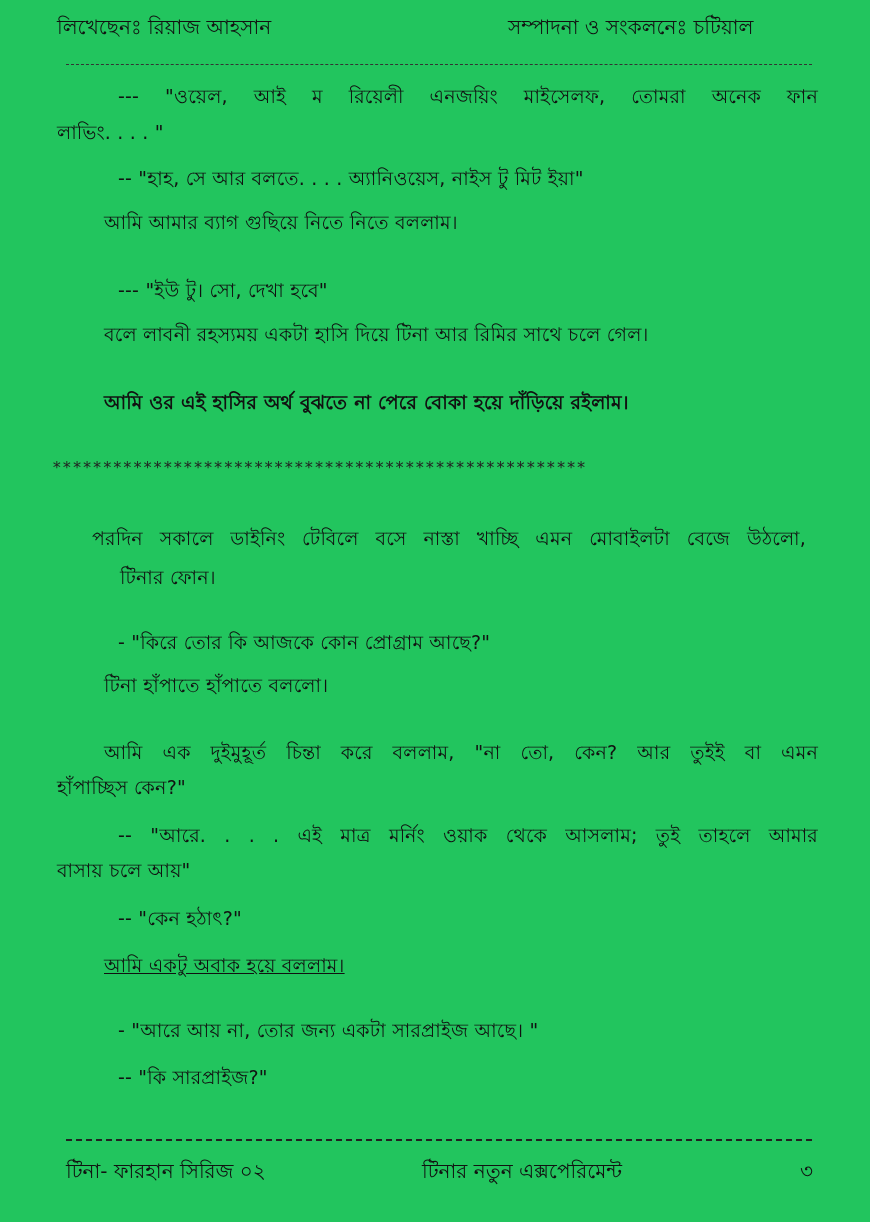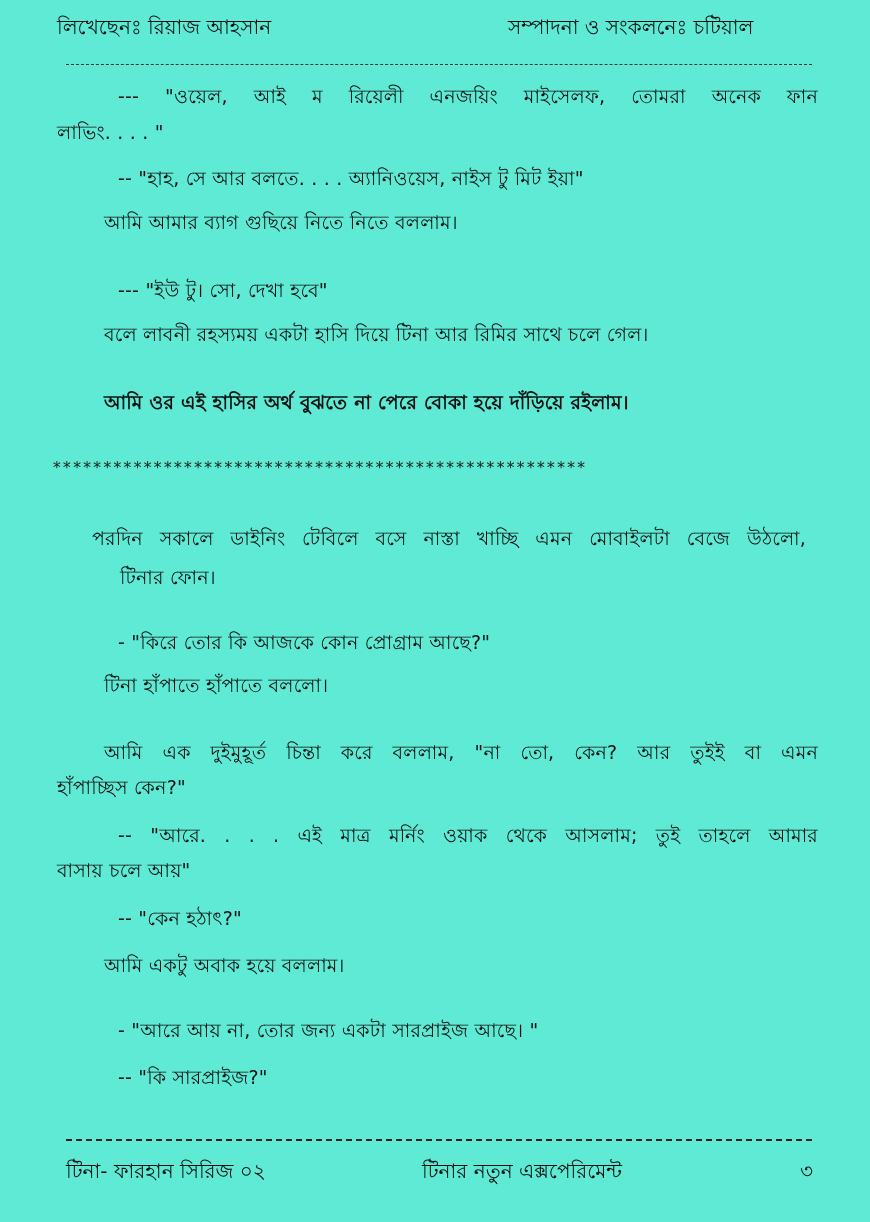--- a/index.html
+++ b/index.html
@@ -1,18 +1,18 @@
 <!DOCTYPE html>
 <html><head>
 <meta charset="utf-8">
 <style>
   html, body { margin: 0; padding: 0; background: #ffffff; }
   body { width: 870px; height: 1222px; position: relative; overflow: hidden;
          font-family: "DejaVu Sans", sans-serif; color: #111111; }
-  .page { position: absolute; left: 0; top: 0; width: 870px; height: 1222px; background: #5eead4; }
+  .page { position: absolute; left: 0; top: 0; width: 870px; height: 1222px; background: #22c55e; }
   .line { position: absolute; font-size: 19px; line-height: 24px; white-space: nowrap; color: #111; letter-spacing: 0.2px; }
   .justify { text-align: justify; text-align-last: justify; }
   .hdr { position: absolute; font-size: 20px; line-height: 26px; white-space: nowrap; }
   .sep-dash { position: absolute; left: 66px; width: 746px; height: 0; border-top: 2px dashed #222; }
   .sep-dash.top { border-top: 1.5px dashed #333; }
   .stars { position: absolute; left: 52px; width: 766px; font-family: "DejaVu Sans Mono", monospace;
            font-size: 16px; line-height: 18px; white-space: nowrap; overflow: hidden; letter-spacing: 0.45px; color: #222; }
 </style>
 </head>
 <body>
@@ -35,21 +35,21 @@
 
   <div class="line justify" style="left:92px; width:714px; top:526px;">পরদিন  সকালে  ডাইনিং  টেবিলে  বসে  নাস্তা  খাচ্ছি  এমন  মোবাইলটা  বেজে  উঠলো,</div>
   <div class="line" style="left:74px; top:565px;margin-left:46px;">টিনার  ফোন।</div>
   <div class="line" style="left:118px; top:630px;">-  "কিরে  তোর  কি  আজকে  কোন  প্রোগ্রাম  আছে?"</div>
   <div class="line" style="left:104px; top:673px;">টিনা  হাঁপাতে  হাঁপাতে  বললো।</div>
   <div class="line justify" style="left:104px; width:714px; top:740px;">আমি  এক  দুইমুহূর্ত  চিন্তা  করে  বললাম,   "না  তো,   কেন?  আর   তুইই  বা  এমন</div>
   <div class="line" style="left:57px; top:775px;">হাঁপাচ্ছিস  কেন?"</div>
   <div class="line justify" style="left:118px; width:700px; top:823px;">--  "আরে. . . .   এই    মাত্র  মর্নিং  ওয়াক  থেকে  আসলাম;   তুই  তাহলে  আমার</div>
   <div class="line" style="left:57px; top:858px;">বাসায়  চলে  আয়"</div>
   <div class="line" style="left:118px; top:906px;">--  "কেন  হঠাৎ?"</div>
-  <div class="line" style="left:104px; top:953px;">আমি  একটু  অবাক  হয়ে  বললাম।</div>
+  <div class="line" style="left:104px; top:953px;text-decoration:underline;">আমি  একটু  অবাক  হয়ে  বললাম।</div>
   <div class="line" style="left:118px; top:1018px;">-  "আরে  আয়  না,   তোর  জন্য  একটা  সারপ্রাইজ  আছে। "</div>
   <div class="line" style="left:118px; top:1065px;">--  "কি  সারপ্রাইজ?"</div>
 
   <div class="sep-dash" style="top:1139px;"></div>
   <div class="hdr" style="left:66px; top:1158px;">টিনা- ফারহান  সিরিজ  ০২</div>
   <div class="hdr" style="left:422px; top:1158px;">টিনার  নতুন  এক্সপেরিমেন্ট</div>
   <div class="hdr" style="left:800px; top:1158px;">৩</div>
 
 </div>
 

